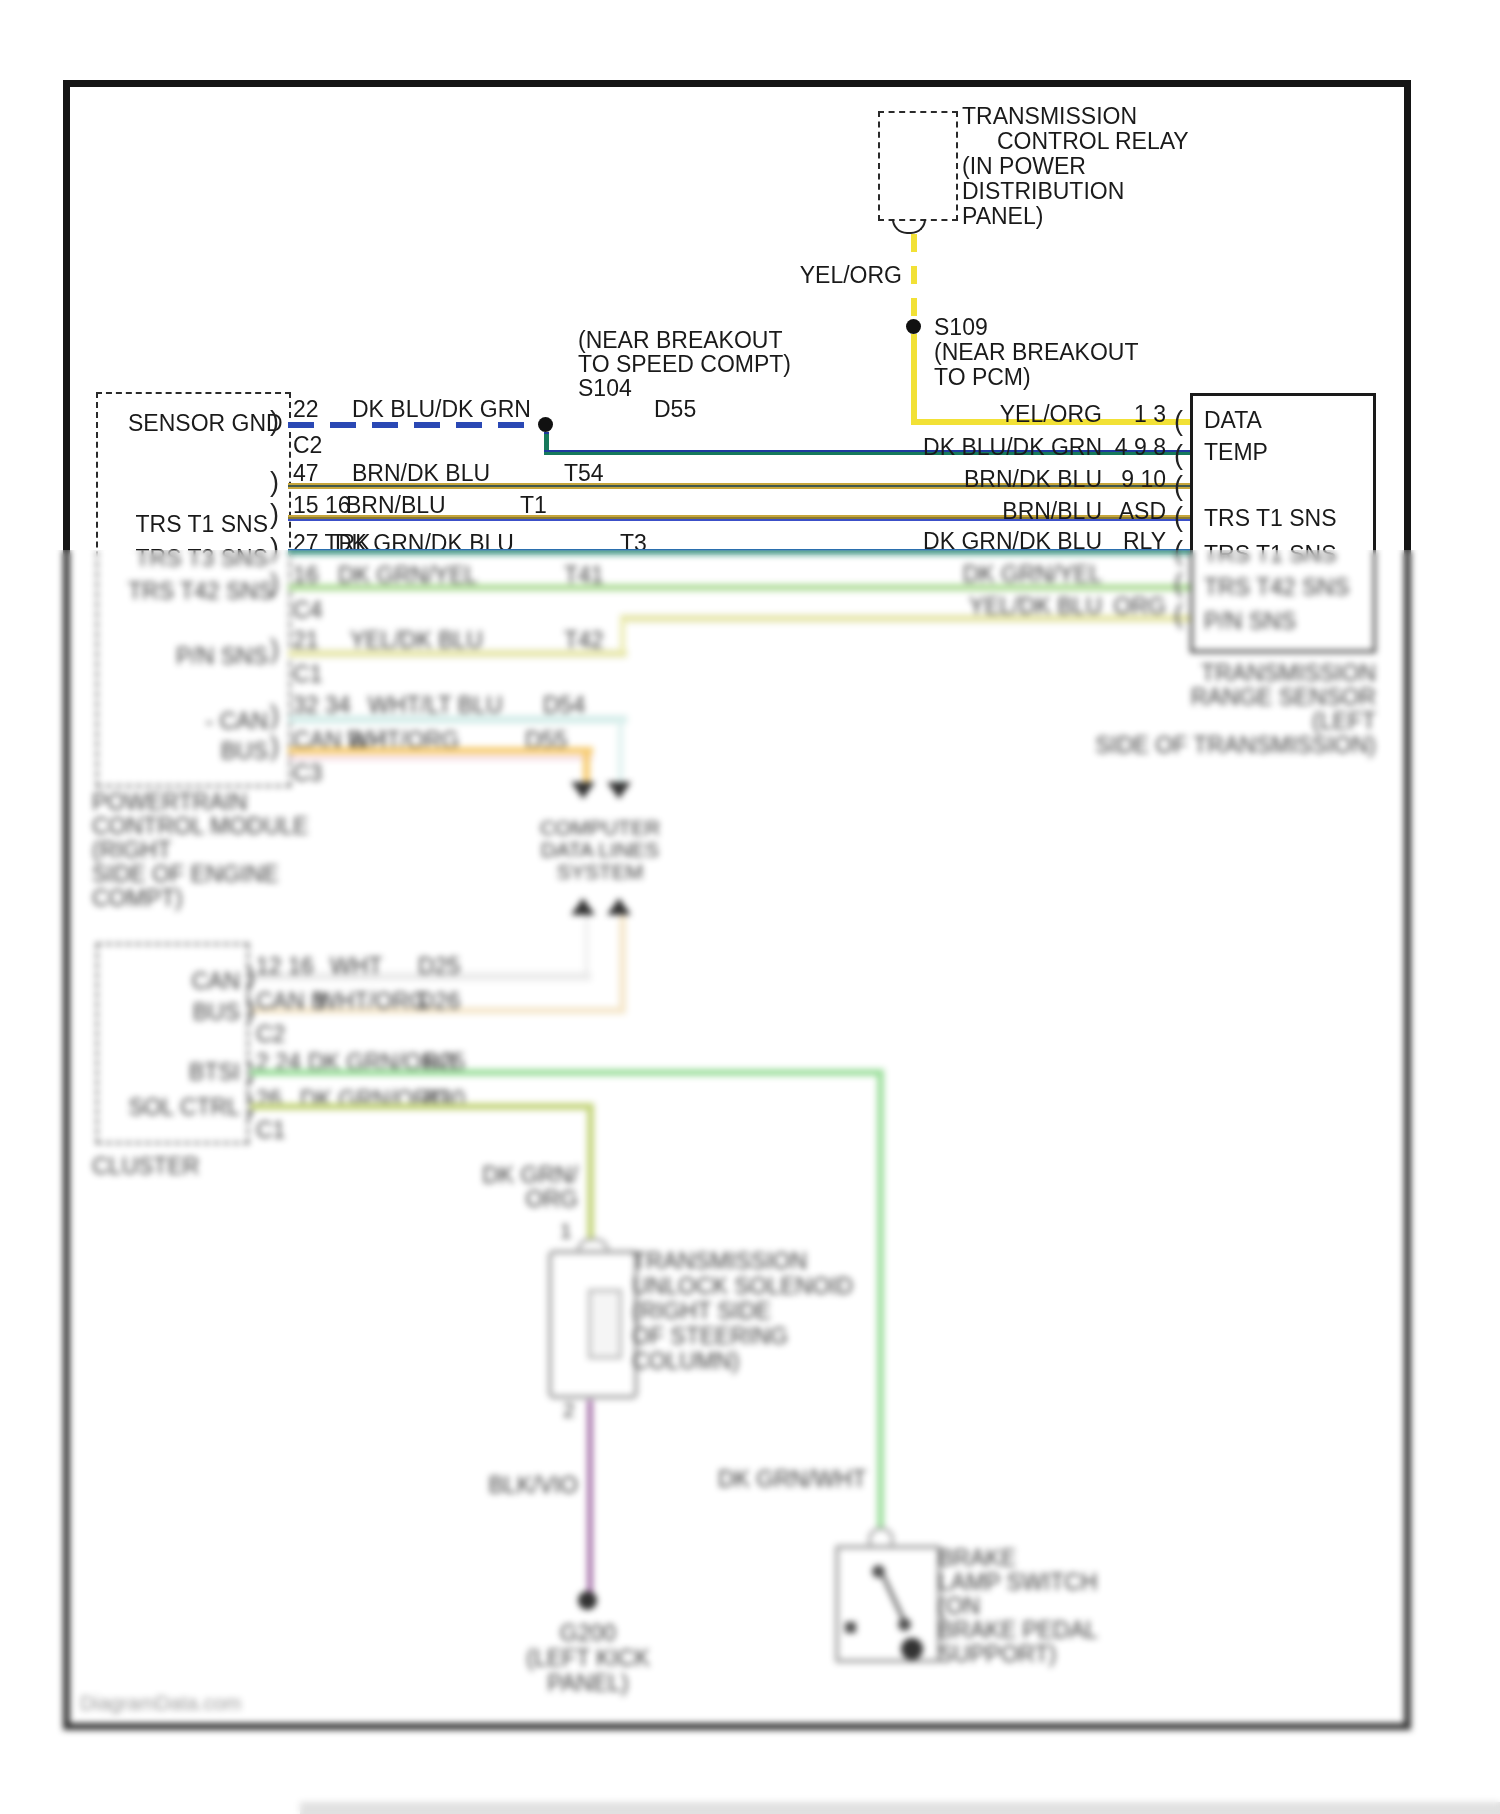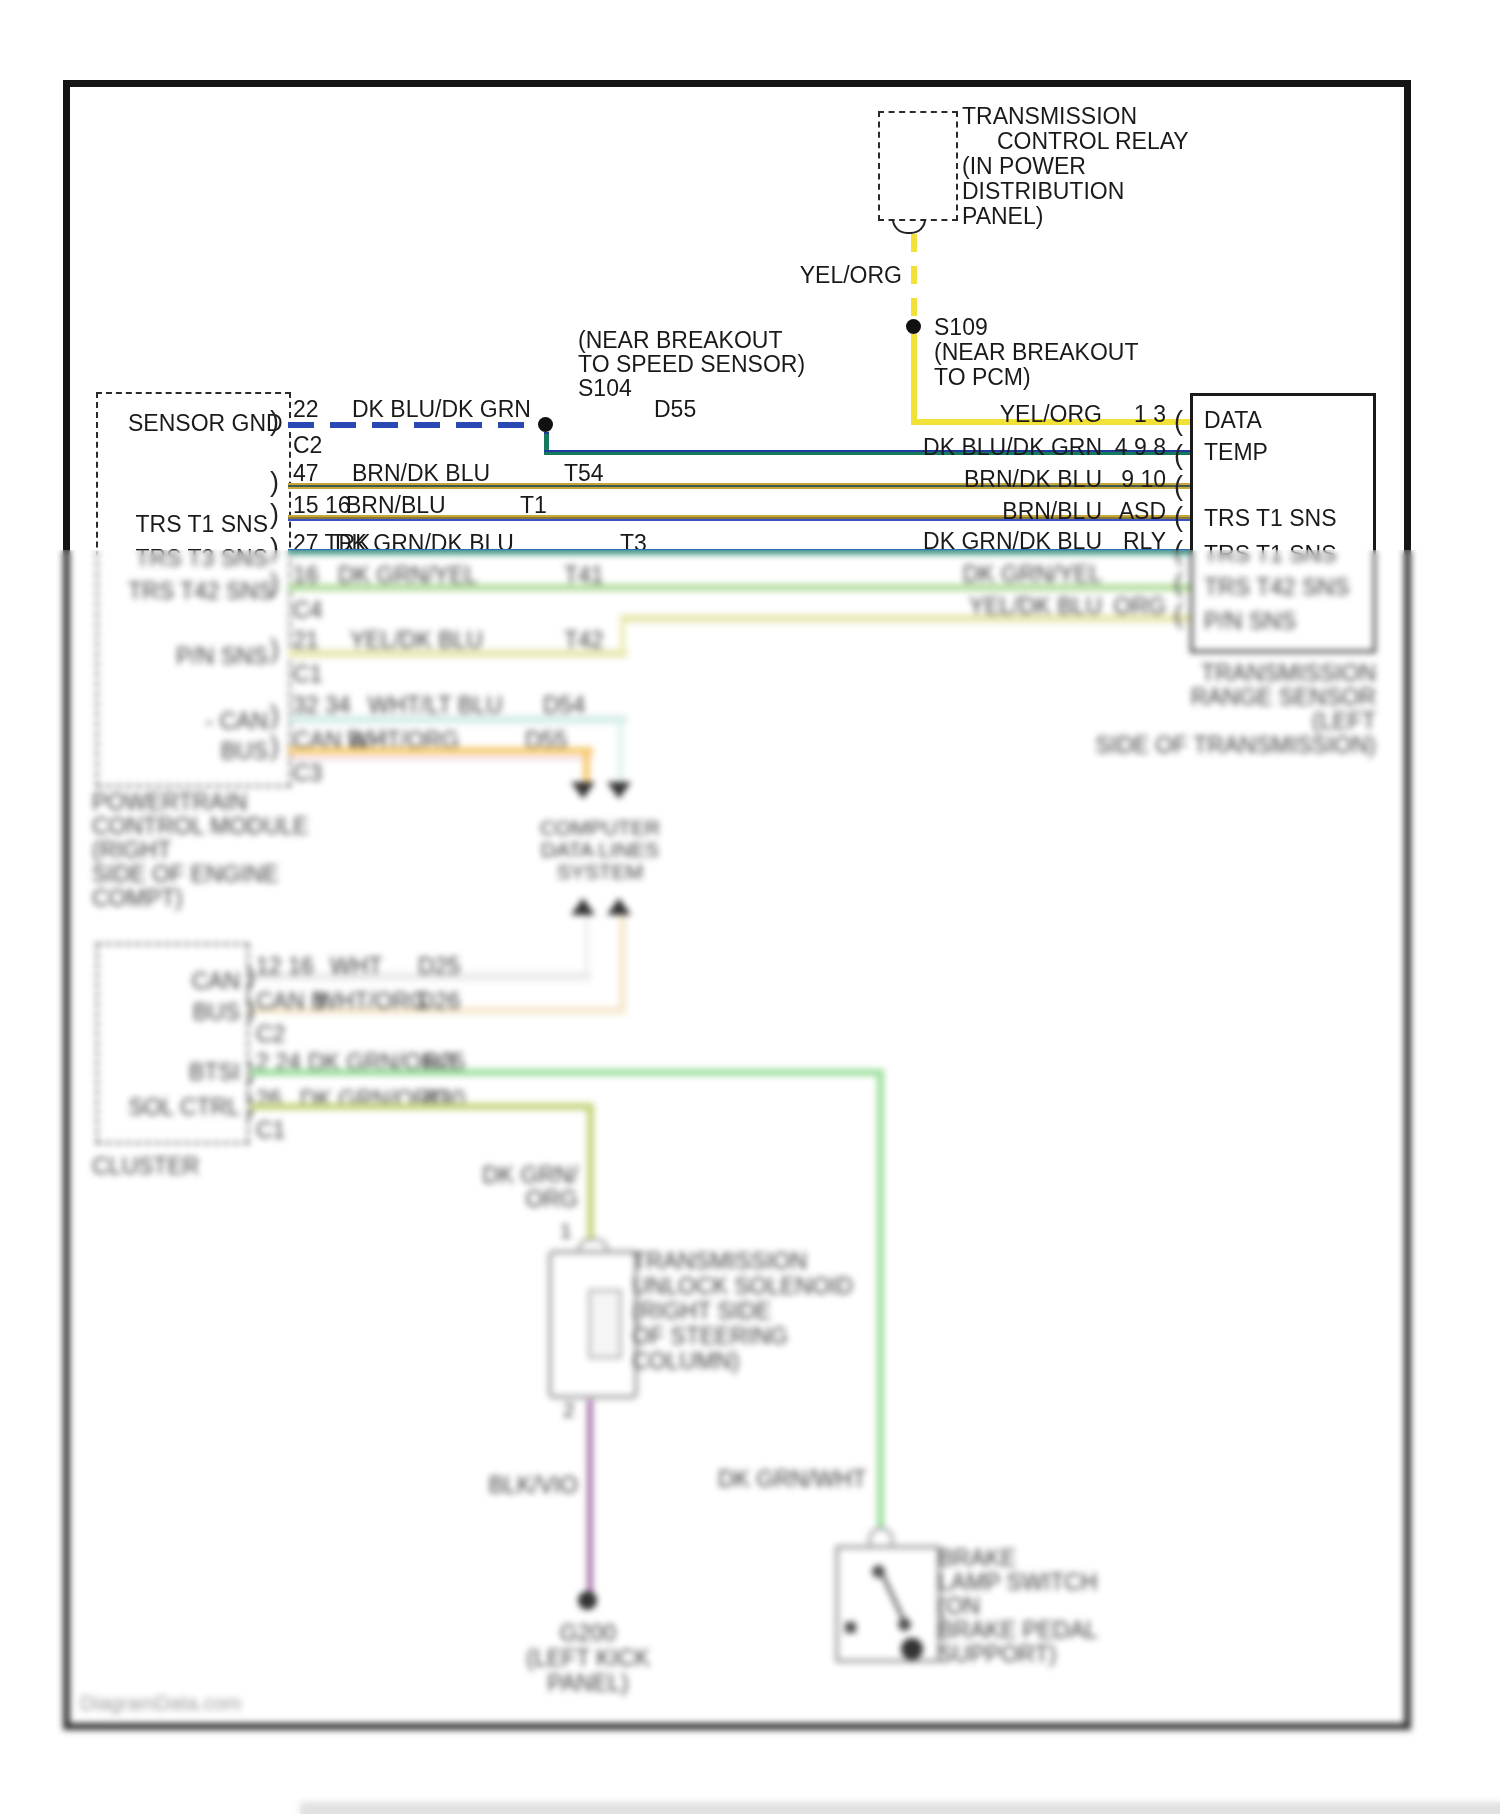--- a/index.html
+++ b/index.html
@@ -88,21 +88,21 @@
   <div class="br" style="left:270px;top:702px;">)</div>
   <div class="br" style="left:270px;top:733px;">)</div>
 
   <div class="t big" style="left:293px;top:396px;">22</div>
   <div class="t big" style="left:352px;top:396px;">DK BLU/DK GRN</div>
   <div class="t big" style="left:654px;top:396px;">D55</div>
   <div class="t big" style="left:293px;top:432px;">C2</div>
   <div class="w w-bludash" style="left:288px;top:422px;width:258px;height:6px;"></div>
   <div class="dot" style="left:538px;top:417px;width:15px;height:15px;"></div>
   <div class="t big" style="left:578px;top:327px;">(NEAR BREAKOUT</div>
-  <div class="t big" style="left:578px;top:351px;">TO SPEED SENSOR)</div>
+  <div class="t big" style="left:578px;top:351px;">TO SPEED COMPT)</div>
   <div class="t big" style="left:578px;top:375px;">S104</div>
   <div class="w w-teal" style="left:544px;top:432px;width:5px;height:20px;"></div>
   <div class="w w-teal" style="left:544px;top:450px;width:646px;height:3px;"></div>
 
   <div class="t big" style="left:293px;top:460px;">47</div>
   <div class="t big" style="left:352px;top:460px;">BRN/DK BLU</div>
   <div class="t big" style="left:564px;top:460px;">T54</div>
   <div class="w w-brn" style="left:288px;top:483px;width:902px;height:6px;"></div>
 
   <div class="t big" style="left:293px;top:492px;">15 16</div>

